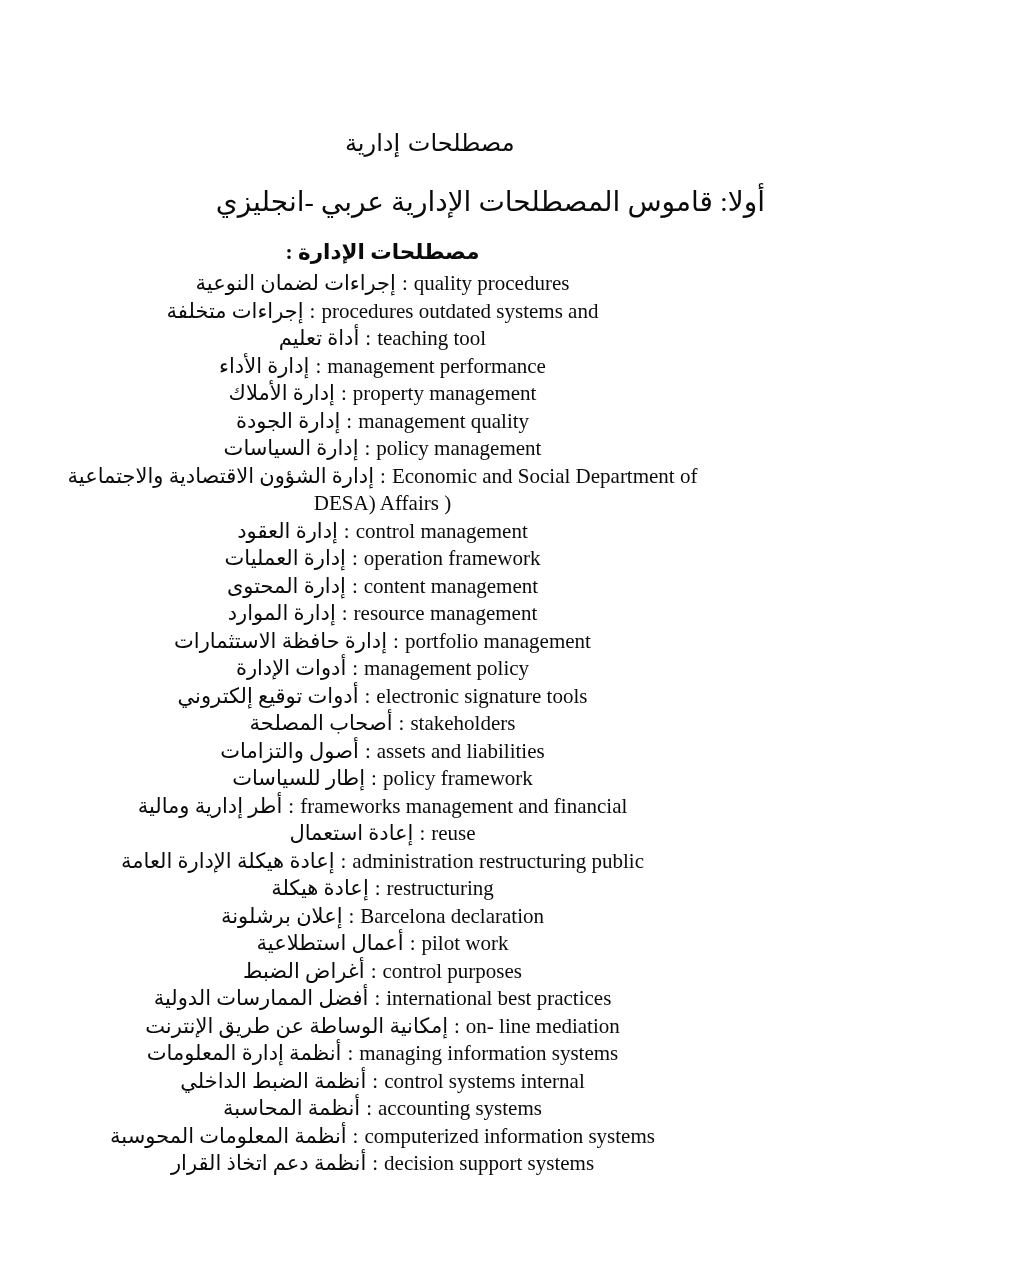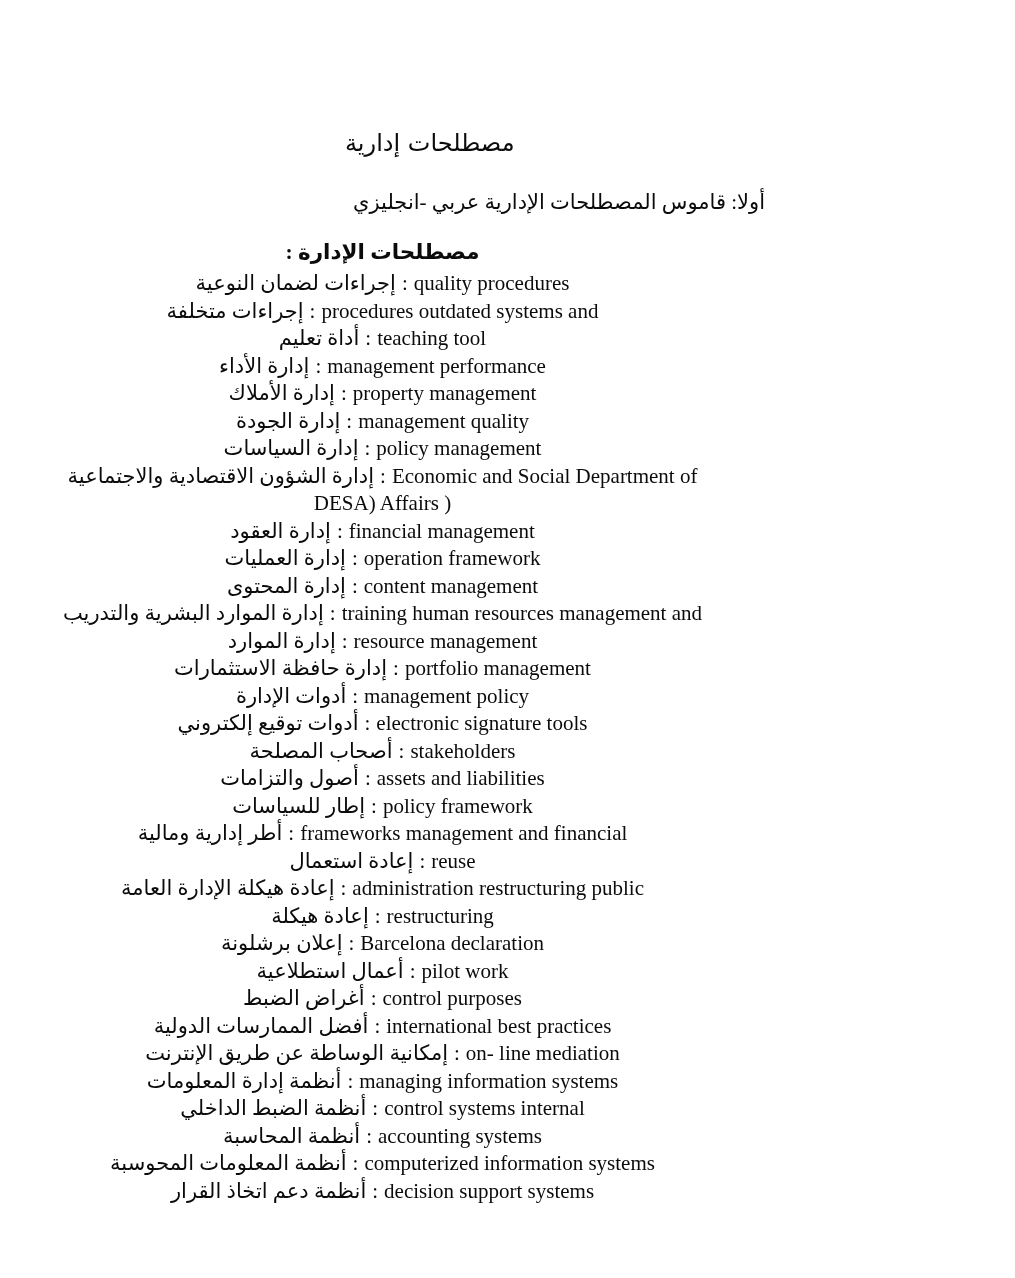--- a/index.html
+++ b/index.html
@@ -26,21 +26,21 @@
     letter-spacing: 6px;
     direction: rtl;
     width: fit-content;
     white-space: nowrap;
   }
   .doc-subtitle {
     margin-top: 28px;
     padding-right: 135px;
     direction: rtl;
     text-align: right;
-    font-size: 21px;
+    font-size: 28px;
     line-height: 30px;
   }
   .section-heading {
     margin-top: 21px;
     padding-right: 135px;
     direction: rtl;
     text-align: center;
     font-size: 21.5px;
     line-height: 28px;
     font-weight: bold;
@@ -69,24 +69,23 @@
   <div class="entries">
       <div class="entry"><span class="en" dir="ltr">quality procedures</span><span class="sep">:</span><span class="ar">إجراءات لضمان النوعية</span></div>
       <div class="entry"><span class="en" dir="ltr">procedures outdated systems and</span><span class="sep">:</span><span class="ar">إجراءات متخلفة</span></div>
       <div class="entry"><span class="en" dir="ltr">teaching tool</span><span class="sep">:</span><span class="ar">أداة تعليم</span></div>
       <div class="entry"><span class="en" dir="ltr">management performance</span><span class="sep">:</span><span class="ar">إدارة الأداء</span></div>
       <div class="entry"><span class="en" dir="ltr">property management</span><span class="sep">:</span><span class="ar">إدارة الأملاك</span></div>
       <div class="entry"><span class="en" dir="ltr">management quality</span><span class="sep">:</span><span class="ar">إدارة الجودة</span></div>
       <div class="entry"><span class="en" dir="ltr">policy management</span><span class="sep">:</span><span class="ar">إدارة السياسات</span></div>
       <div class="entry"><span class="en" dir="ltr">Economic and Social Department of</span><span class="sep">:</span><span class="ar">إدارة الشؤون الاقتصادية والاجتماعية</span></div>
       <div class="entry-line2"><span dir="ltr">DESA) Affairs )</span></div>
-      <div class="entry"><span class="en" dir="ltr">financial management</span><span class="sep">:</span><span class="ar">إدارة العقود</span></div>
+      <div class="entry"><span class="en" dir="ltr">control management</span><span class="sep">:</span><span class="ar">إدارة العقود</span></div>
       <div class="entry"><span class="en" dir="ltr">operation framework</span><span class="sep">:</span><span class="ar">إدارة العمليات</span></div>
       <div class="entry"><span class="en" dir="ltr">content management</span><span class="sep">:</span><span class="ar">إدارة المحتوى</span></div>
-      <div class="entry"><span class="en" dir="ltr">training human resources management and</span><span class="sep">:</span><span class="ar">إدارة الموارد البشرية والتدريب</span></div>
       <div class="entry"><span class="en" dir="ltr">resource management</span><span class="sep">:</span><span class="ar">إدارة الموارد</span></div>
       <div class="entry"><span class="en" dir="ltr">portfolio management</span><span class="sep">:</span><span class="ar">إدارة حافظة الاستثمارات</span></div>
       <div class="entry"><span class="en" dir="ltr">management policy</span><span class="sep">:</span><span class="ar">أدوات الإدارة</span></div>
       <div class="entry"><span class="en" dir="ltr">electronic signature tools</span><span class="sep">:</span><span class="ar">أدوات توقيع إلكتروني</span></div>
       <div class="entry"><span class="en" dir="ltr">stakeholders</span><span class="sep">:</span><span class="ar">أصحاب المصلحة</span></div>
       <div class="entry"><span class="en" dir="ltr">assets and liabilities</span><span class="sep">:</span><span class="ar">أصول والتزامات</span></div>
       <div class="entry"><span class="en" dir="ltr">policy framework</span><span class="sep">:</span><span class="ar">إطار للسياسات</span></div>
       <div class="entry"><span class="en" dir="ltr">frameworks management and financial</span><span class="sep">:</span><span class="ar">أطر إدارية ومالية</span></div>
       <div class="entry"><span class="en" dir="ltr">reuse</span><span class="sep">:</span><span class="ar">إعادة استعمال</span></div>
       <div class="entry"><span class="en" dir="ltr">administration restructuring public</span><span class="sep">:</span><span class="ar">إعادة هيكلة الإدارة العامة</span></div>

